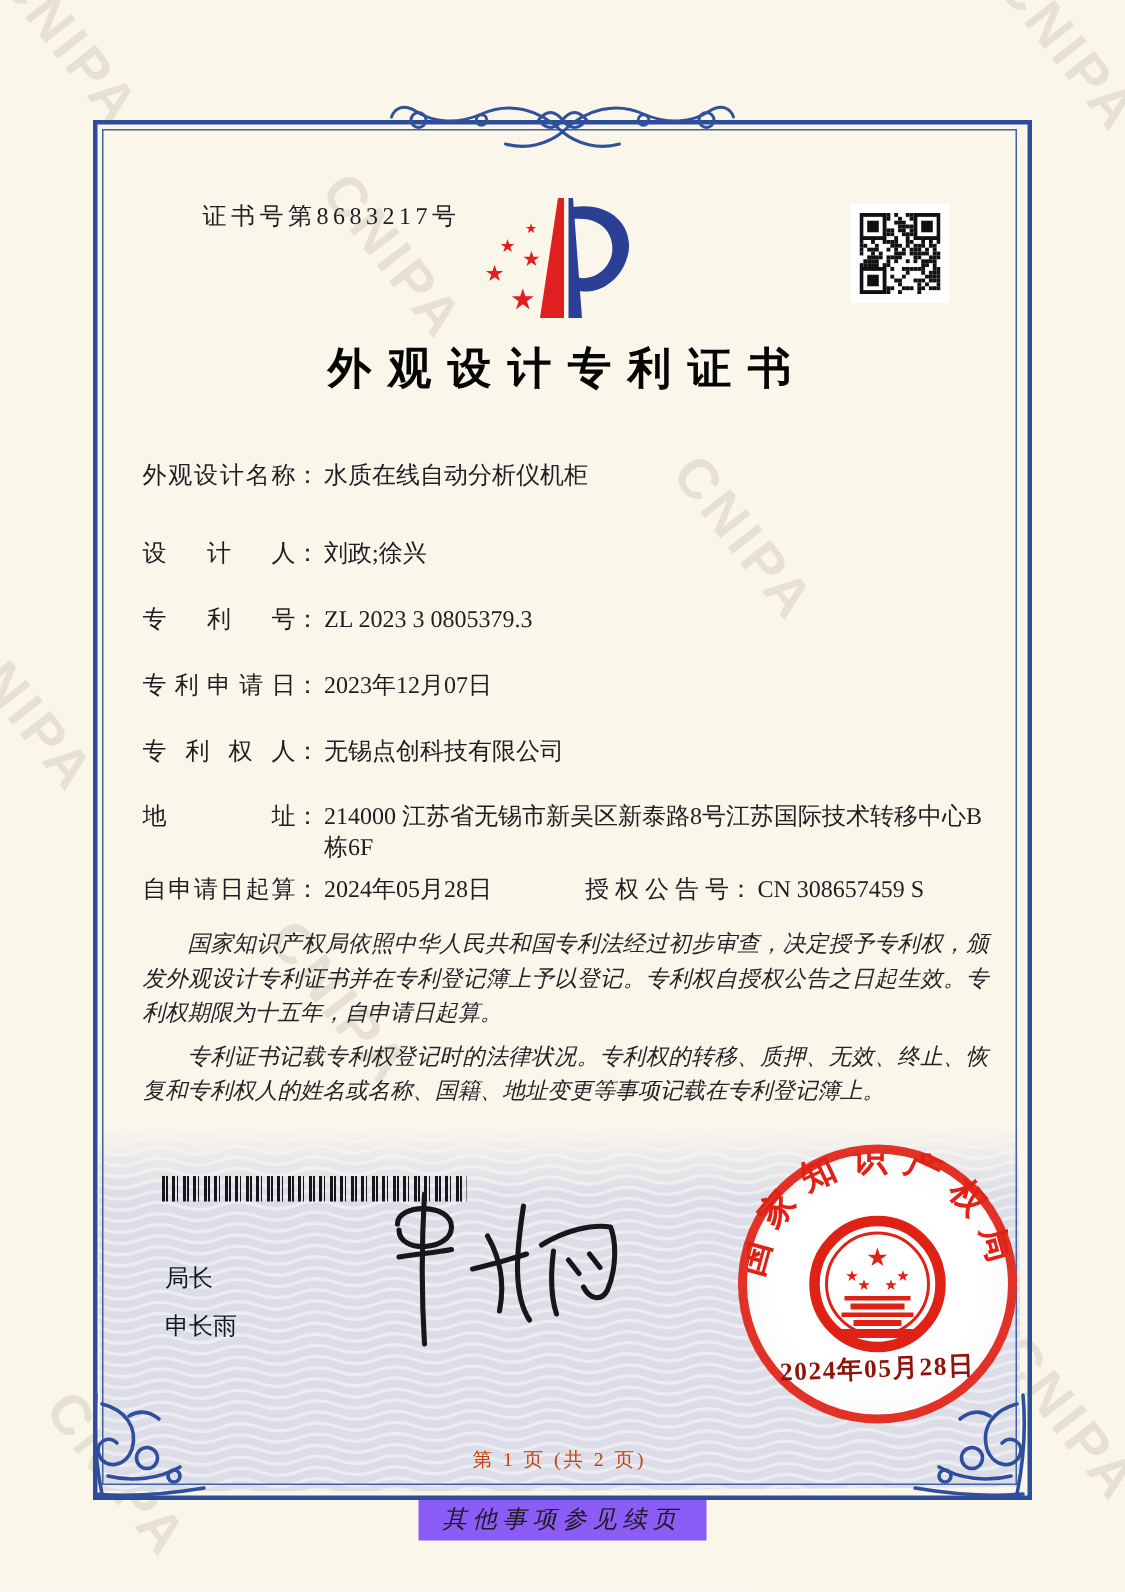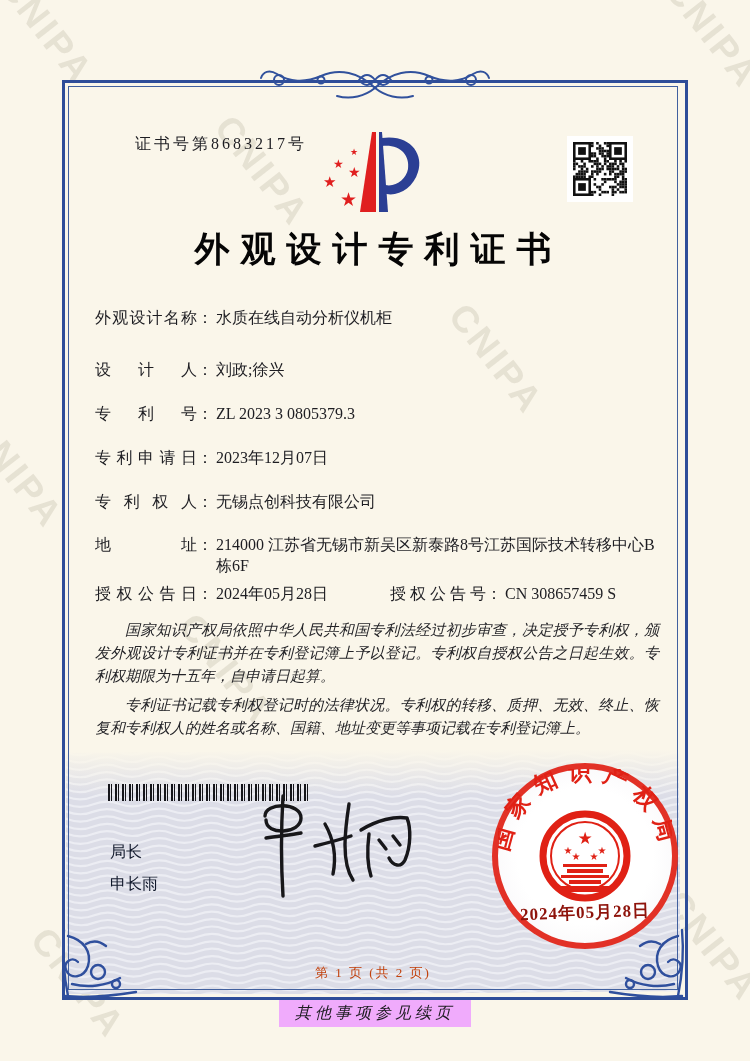--- a/index.html
+++ b/index.html
@@ -27,21 +27,21 @@
              background:linear-gradient(#faf6ea,rgba(250,246,234,0));z-index:3;}
 
   .deco{position:absolute;z-index:6;}
 
   #cert-no{position:absolute;left:95px;top:134px;font-size:16px;letter-spacing:3px;z-index:4;margin-left:40px;}
   #logo{position:absolute;left:310px;top:128px;z-index:4;}
   #qr-box{position:absolute;left:567px;top:136px;width:66px;height:66px;background:#fff;z-index:4;}
   #qr-box svg{margin:6px;display:block;}
 
   #doc-title{position:absolute;left:62px;top:226px;width:622px;text-align:center;
-             font-size:35px;font-weight:600;letter-spacing:11px;text-indent:11px;color:#050505;z-index:4;}
+             font-size:29px;font-weight:600;letter-spacing:11px;text-indent:11px;color:#050505;z-index:4;}
 
   .row{position:absolute;left:95px;width:565px;font-size:16px;display:flex;z-index:4;line-height:21px;}
   .lbl{display:inline-block;width:102px;text-align:justify;text-align-last:justify;flex:none;}
   .val{margin-left:3px;}
   #row1{top:307px}#row2{top:359px}#row3{top:403px}#row4{top:447px}
   #row5{top:491px}#row6{top:534px}#row7{top:583px}
   #row6 .val{width:452px;}
   .pair{display:flex;}
   #row7 .pair2{position:absolute;left:295px;top:0;}
   #row7 .pair2 .lbl{width:96px;}
@@ -63,21 +63,21 @@
   #seal{position:absolute;left:492px;top:763px;width:174px;height:174px;z-index:5;
         border:6px solid rgba(224,33,21,.93);border-radius:50%;
         background:radial-gradient(circle,#ffffff 55%,#f4f2f5 100%);}
   #seal svg{display:block;}
   #seal-date{position:absolute;left:497px;top:901px;width:176px;text-align:center;z-index:6;
              font-size:17px;font-weight:bold;color:#8e130b;transform:rotate(-2deg);letter-spacing:1px;}
 
   #page-info{position:absolute;left:62px;top:964px;width:622px;text-align:center;
              font-size:13px;letter-spacing:2px;z-index:4;color:#c2410c;}
   #continuation{position:absolute;left:0;top:1000px;width:750px;text-align:center;z-index:4;}
-  #continuation span{display:inline-block;background:#f0abfc;padding:3px 16px;
+  #continuation span{display:inline-block;background:#8b5cf6;padding:3px 16px;
              font-style:italic;font-size:16px;letter-spacing:4px;color:#1c1c20;}
 </style>
 </head>
 <body>
 
 <div id="page">
 
   <span class="wm wm1">CNIPA</span>
   <span class="wm wm2">CNIPA</span>
   <span class="wm wm3">CNIPA</span>
@@ -382,21 +382,21 @@
       <span>：</span>
       <span class="val">无锡点创科技有限公司</span>
   </div>
   <div class="row" id="row6">
     <span class="lbl">地址</span>
       <span>：</span>
       <span class="val">214000 江苏省无锡市新吴区新泰路8号江苏国际技术转移中心B栋6F</span>
   </div>
   <div class="row" id="row7" style="position:absolute;">
     <span class="pair">
-      <span class="lbl">授权公告日</span>
+      <span class="lbl">自申请日起算</span>
         <span>：</span>
         <span class="val">2024年05月28日</span>
     </span>
     <span class="pair pair2">
       <span class="lbl">授权公告号</span>
         <span>：</span>
         <span class="val">CN 308657459 S</span>
     </span>
   </div>
 

